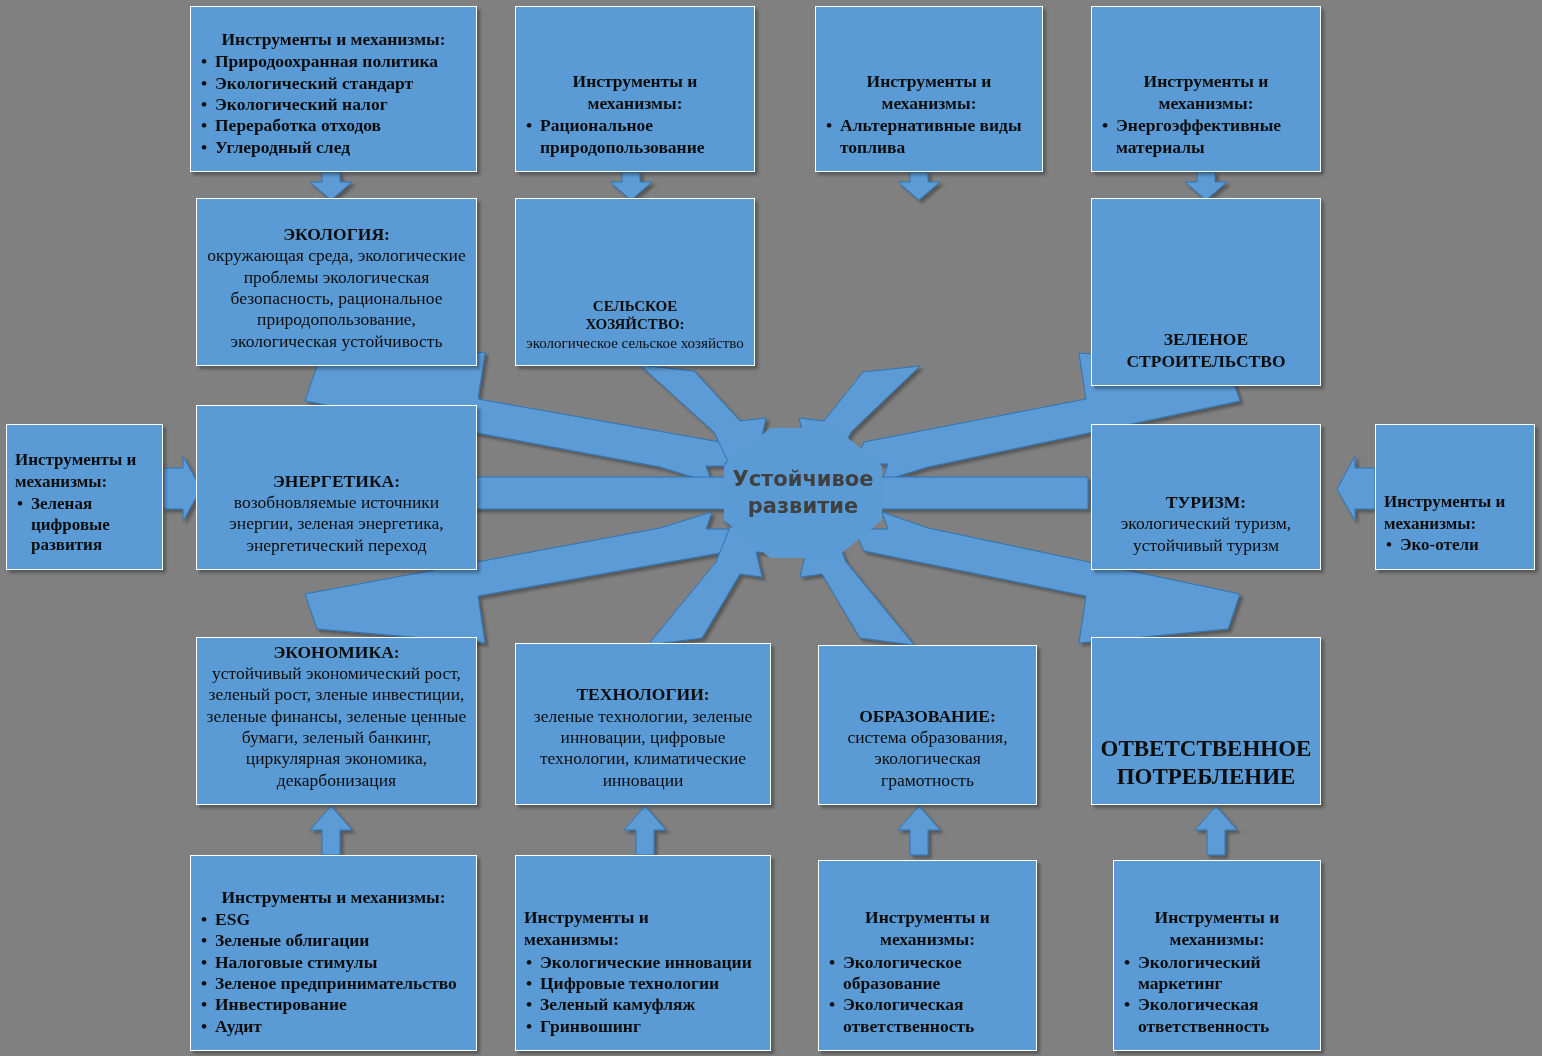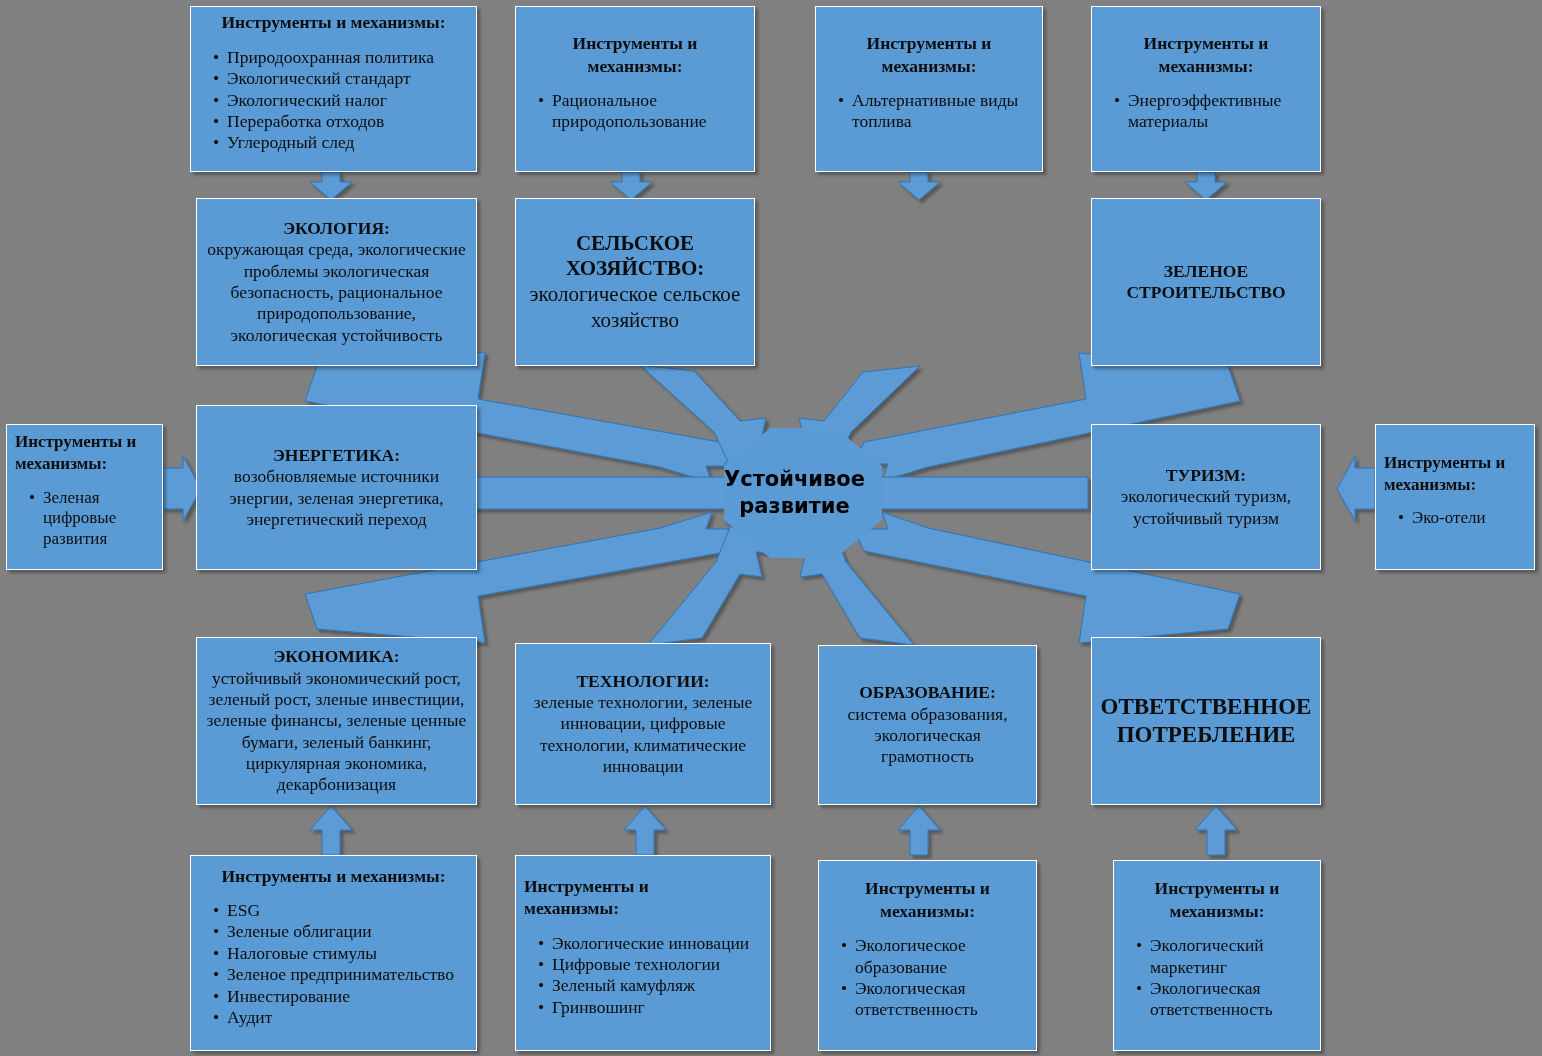--- a/index.html
+++ b/index.html
@@ -18,48 +18,48 @@
   
   .box{
     position:absolute;
     box-sizing:border-box;
     background:#5B9BD5;
     border:1px solid #ffffff;
     box-shadow:3px 3px 3px rgba(0,0,0,.32);
     z-index:3;
     display:flex;
     flex-direction:column;
-    justify-content:center;
+    justify-content:flex-end;
     color:#0d0d0d;
     line-height:1.22;
     padding:13px 8px;
   }
   .box .hd{font-weight:bold;}
   .box.ctr{text-align:center;align-items:center;}
-  .box ul{list-style:none;margin:12px;padding:0;}
+  .box ul{list-style:none;margin:0;padding:0;font-weight:bold;}
   .box ul li{position:relative;padding-left:16px;}
   .box ul li:before{
     content:"\2022";position:absolute;left:2px;top:0;font-size:1em;
   }
   .tools .hd{text-align:center;margin-bottom:1px;}
   .tools.hdleft .hd{text-align:left;}
 
   
   .cat .title{font-weight:bold;text-align:center;}
   .cat .sub{text-align:center;}
 
   
   #hub{
     position:absolute;
     z-index:4;
     background:#5B9BD5;
-    color:#000000;
+    color:#404040;
     font-family:"DejaVu Sans","Liberation Sans",sans-serif;
     font-weight:bold;
-    display:flex;align-items:center;justify-content:flex-start;
+    display:flex;align-items:center;justify-content:center;
     text-align:center;
     line-height:1.3;
     clip-path:polygon(29.3% 0%,70.7% 0%,100% 29.3%,100% 70.7%,70.7% 100%,29.3% 100%,0% 70.7%,0% 29.3%);
     filter:drop-shadow(3px 3px 3px rgba(0,0,0,.3));
   }
 </style>
 </head>
 <body>
 
 <div id="stage">
@@ -181,28 +181,28 @@
     <ul>
       <li>Энергоэффективные материалы</li>
     </ul>
   </div>
 
   <div class="box cat ctr" style="left:196px;top:198px;width:281px;height:168px;font-size:17.5px;">
     <div class="title">ЭКОЛОГИЯ:</div>
     <div class="sub">окружающая среда, экологические проблемы экологическая безопасность, рациональное природопользование, экологическая устойчивость</div>
   </div>
 
-  <div class="box cat ctr" style="left:515px;top:198px;width:240px;height:168px;font-size:21px;">
+  <div class="box cat ctr" style="left:515px;top:198px;width:240px;height:168px;font-size:15px;">
     <div class="title">СЕЛЬСКОЕ</div>
     <div class="title">ХОЗЯЙСТВО:</div>
     <div class="sub">экологическое сельское хозяйство</div>
   </div>
 
 
-  <div class="box cat ctr" style="left:1091px;top:198px;width:230px;height:168px;font-size:17.5px;">
+  <div class="box cat ctr" style="left:1091px;top:198px;width:230px;height:188px;font-size:17.5px;">
     <div class="title">ЗЕЛЕНОЕ</div>
     <div class="title">СТРОИТЕЛЬСТВО</div>
   </div>
 
   <div class="box tools hdleft" style="left:6px;top:424px;width:157px;height:146px;font-size:17px;">
     <div class="hd">Инструменты и</div>
     <div class="hd">механизмы:</div>
     <ul>
       <li>Зеленая цифровые развития</li>
     </ul>

